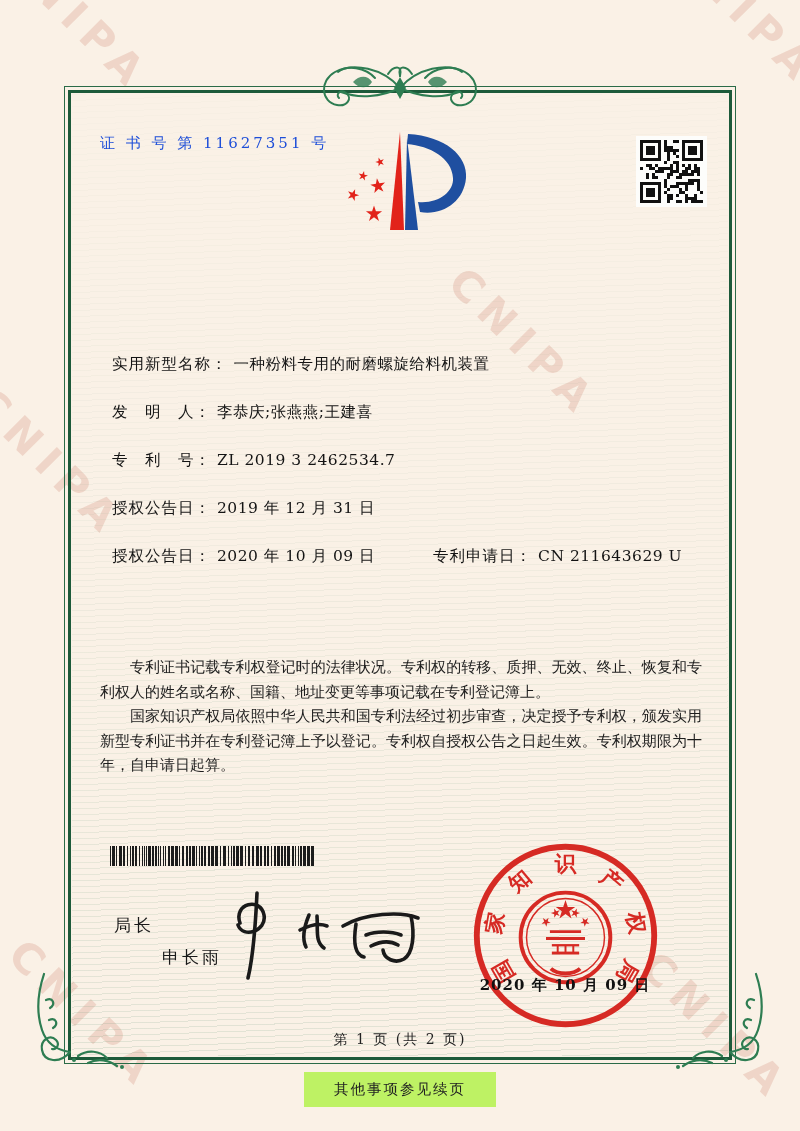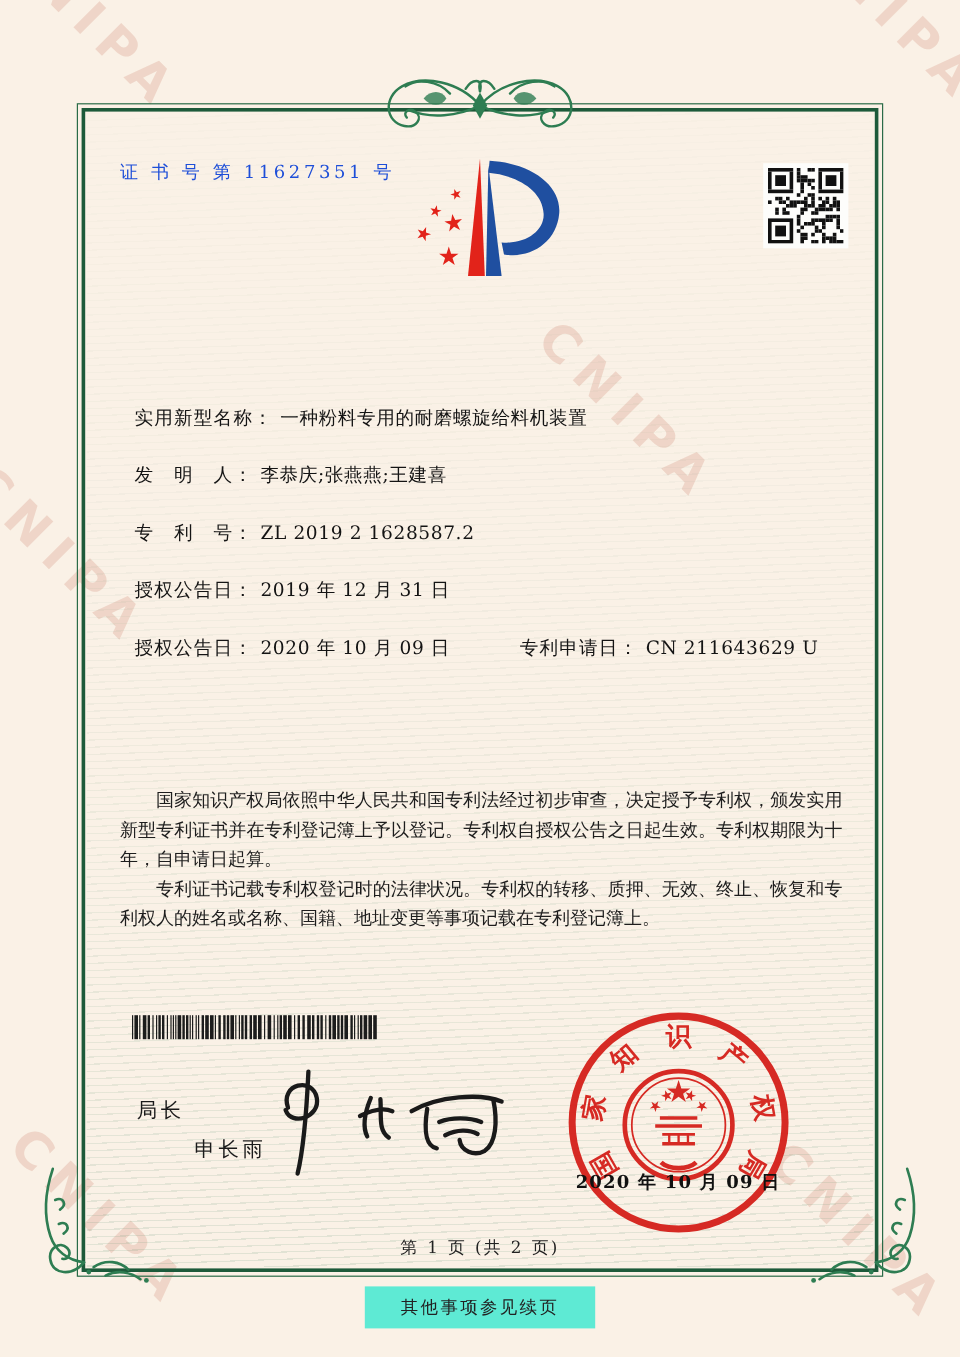--- a/index.html
+++ b/index.html
@@ -52,21 +52,21 @@
   .qrbox{
     position:absolute;left:636px;top:136px;z-index:3;
     background:#fdfdfb;padding:4px;line-height:0;
   }
   .title{
     position:absolute;left:0;right:0;top:238px;z-index:3;
     text-align:center;font-size:40px;font-weight:bold;letter-spacing:9px;color:#111;
   }
 
   .fields{position:absolute;left:112px;top:338px;z-index:3;font-size:15.5px;color:#141414;}
-  .frow{height:21px;line-height:21px;margin-bottom:27px;white-space:nowrap;}
+  .frow{height:21px;line-height:21px;margin-bottom:27px;white-space:nowrap;margin-top:16px;}
   .flabel{letter-spacing:1px;}
   .fvalue{margin-left:6px;letter-spacing:0.5px;}
   .gap2{margin-left:58px;}
 
   .paras{
     position:absolute;left:100px;width:602px;top:655px;z-index:3;
     font-size:15px;line-height:24.5px;color:#1d1d1d;text-align:justify;
   }
   .paras p{margin:0;text-indent:2em;}
 
@@ -85,21 +85,21 @@
     position:absolute;left:462px;width:206px;top:976px;z-index:6;
     text-align:center;font-size:15px;font-weight:600;color:#111;letter-spacing:1px;
   }
 
   .page-number{
     position:absolute;left:0;right:0;top:1031px;z-index:3;
     text-align:center;font-size:14px;color:#222;letter-spacing:2px;
   }
   .note{
     position:absolute;left:50%;transform:translateX(-50%);top:1072px;z-index:6;
-    background:#5eead4;padding:8px 30px;font-size:14.5px;letter-spacing:2px;color:#222;
+    background:#bef264;padding:8px 30px;font-size:14.5px;letter-spacing:2px;color:#222;
     white-space:nowrap;
   }
 </style>
 </head>
 <body>
 
 <div class="page">
 
   <svg width="0" height="0" style="position:absolute" aria-hidden="true">
     <defs>
@@ -303,33 +303,33 @@
 
 
   <div class="fields">
     <div class="frow">
       <span class="flabel">实用新型名称：</span><span class="fvalue">一种粉料专用的耐磨螺旋给料机装置</span>
     </div>
     <div class="frow">
       <span class="flabel">发　明　人：</span><span class="fvalue">李恭庆;张燕燕;王建喜</span>
     </div>
     <div class="frow">
-      <span class="flabel">专　利　号：</span><span class="fvalue">ZL 2019 2 1628587.2</span>
+      <span class="flabel">专　利　号：</span><span class="fvalue">ZL 2019 3 2462534.7</span>
     </div>
     <div class="frow">
       <span class="flabel">授权公告日：</span><span class="fvalue">2019 年 12 月 31 日</span>
     </div>
     <div class="frow">
       <span class="flabel">授权公告日：</span><span class="fvalue">2020 年 10 月 09 日</span><span class="flabel gap2">专利申请日：</span><span class="fvalue">CN 211643629 U</span>
     </div>
   </div>
 
   <div class="paras">
+    <p>专利证书记载专利权登记时的法律状况。专利权的转移、质押、无效、终止、恢复和专利权人的姓名或名称、国籍、地址变更等事项记载在专利登记簿上。</p>
     <p>国家知识产权局依照中华人民共和国专利法经过初步审查，决定授予专利权，颁发实用新型专利证书并在专利登记簿上予以登记。专利权自授权公告之日起生效。专利权期限为十年，自申请日起算。</p>
-    <p>专利证书记载专利权登记时的法律状况。专利权的转移、质押、无效、终止、恢复和专利权人的姓名或名称、国籍、地址变更等事项记载在专利登记簿上。</p>
   </div>
 
   <div class="barcode" id="barcode">
       <i style="width:1px;margin-right:1px"></i>
       <i style="width:3px;margin-right:1px"></i>
       <i style="width:1px;margin-right:2px"></i>
       <i style="width:3px;margin-right:1px"></i>
       <i style="width:2px;margin-right:2px"></i>
       <i style="width:1px;margin-right:2px"></i>
       <i style="width:1px;margin-right:1px"></i>

